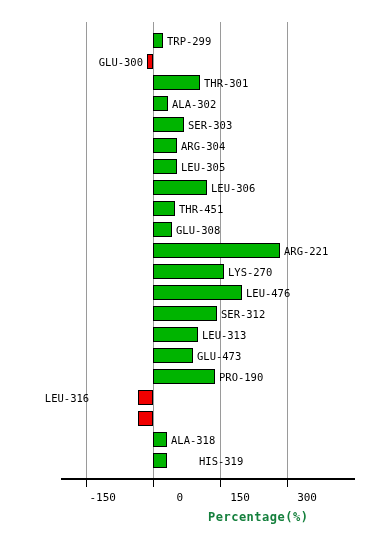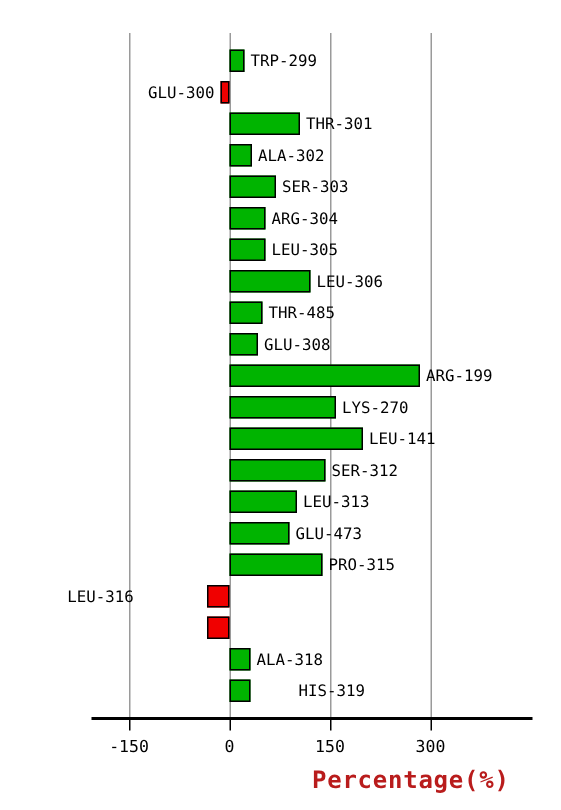--- a/index.html
+++ b/index.html
@@ -37,29 +37,29 @@
   .tick-mark {
     position: absolute;
     width: 1px;
     height: 7px;
     background: #000000;
   }
   .tick-label {
     position: absolute;
     font-size: 11px;
     color: #000000;
-    text-align: center;
+    text-align: right;
     white-space: nowrap;
     letter-spacing: 0px;
   }
   #xlabel {
     position: absolute;
-    font-size: 16px;
+    font-size: 12px;
     font-weight: bold;
-    color: #b91c1c;
+    color: #15803d;
     white-space: nowrap;
     letter-spacing: 0.5px;
   }
   
   .bar {
     position: absolute;
     border: 1px solid #000000;
     box-sizing: border-box;
   }
   .bar.pos { background: #00b400; }
@@ -92,37 +92,37 @@
       <div class="bar-label" style="top: 99px; left: 172px;">ALA-302</div>
       <div class="bar pos" style="left: 153px; top: 117px; width: 31px; height: 15px;"></div>
       <div class="bar-label" style="top: 120px; left: 188px;">SER-303</div>
       <div class="bar pos" style="left: 153px; top: 138px; width: 24px; height: 15px;"></div>
       <div class="bar-label" style="top: 141px; left: 181px;">ARG-304</div>
       <div class="bar pos" style="left: 153px; top: 159px; width: 24px; height: 15px;"></div>
       <div class="bar-label" style="top: 162px; left: 181px;">LEU-305</div>
       <div class="bar pos" style="left: 153px; top: 180px; width: 54px; height: 15px;"></div>
       <div class="bar-label" style="top: 183px; left: 211px;">LEU-306</div>
       <div class="bar pos" style="left: 153px; top: 201px; width: 22px; height: 15px;"></div>
-      <div class="bar-label" style="top: 204px; left: 179px;">THR-485</div>
+      <div class="bar-label" style="top: 204px; left: 179px;">THR-451</div>
       <div class="bar pos" style="left: 153px; top: 222px; width: 19px; height: 15px;"></div>
       <div class="bar-label" style="top: 225px; left: 176px;">GLU-308</div>
       <div class="bar pos" style="left: 153px; top: 243px; width: 127px; height: 15px;"></div>
-      <div class="bar-label" style="top: 246px; left: 284px;">ARG-199</div>
+      <div class="bar-label" style="top: 246px; left: 284px;">ARG-221</div>
       <div class="bar pos" style="left: 153px; top: 264px; width: 71px; height: 15px;"></div>
       <div class="bar-label" style="top: 267px; left: 228px;">LYS-270</div>
       <div class="bar pos" style="left: 153px; top: 285px; width: 89px; height: 15px;"></div>
-      <div class="bar-label" style="top: 288px; left: 246px;">LEU-141</div>
+      <div class="bar-label" style="top: 288px; left: 246px;">LEU-476</div>
       <div class="bar pos" style="left: 153px; top: 306px; width: 64px; height: 15px;"></div>
       <div class="bar-label" style="top: 309px; left: 221px;">SER-312</div>
       <div class="bar pos" style="left: 153px; top: 327px; width: 45px; height: 15px;"></div>
       <div class="bar-label" style="top: 330px; left: 202px;">LEU-313</div>
       <div class="bar pos" style="left: 153px; top: 348px; width: 40px; height: 15px;"></div>
       <div class="bar-label" style="top: 351px; left: 197px;">GLU-473</div>
       <div class="bar pos" style="left: 153px; top: 369px; width: 62px; height: 15px;"></div>
-      <div class="bar-label" style="top: 372px; left: 219px;">PRO-315</div>
+      <div class="bar-label" style="top: 372px; left: 219px;">PRO-190</div>
       <div class="bar neg" style="left: 138px; top: 390px; width: 15px; height: 15px;"></div>
       <div class="bar-label" style="top: 393px; left: 0px; width: 134px; text-align: center;">LEU-316</div>
       <div class="bar neg" style="left: 138px; top: 411px; width: 15px; height: 15px;"></div>
       <div class="bar pos" style="left: 153px; top: 432px; width: 14px; height: 15px;"></div>
       <div class="bar-label" style="top: 435px; left: 171px;">ALA-318</div>
       <div class="bar pos" style="left: 153px; top: 453px; width: 14px; height: 15px;"></div>
       <div class="bar-label" style="top: 456px; left: 171px; margin-left: 28px;">HIS-319</div>
       <div class="axis-line" style="left: 61px; top: 478px; width: 294px;"></div>
       <div class="tick-mark" style="left: 86px; top: 480px;"></div>
       <div class="tick-label" style="left: 56px; width: 60px; top: 491px;">-150</div>

